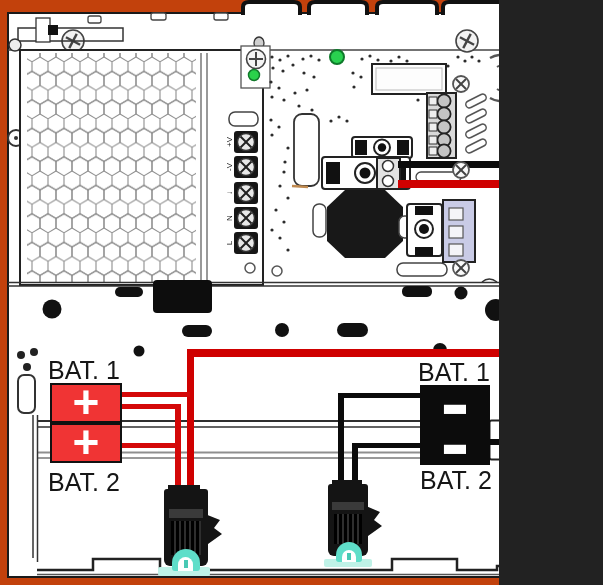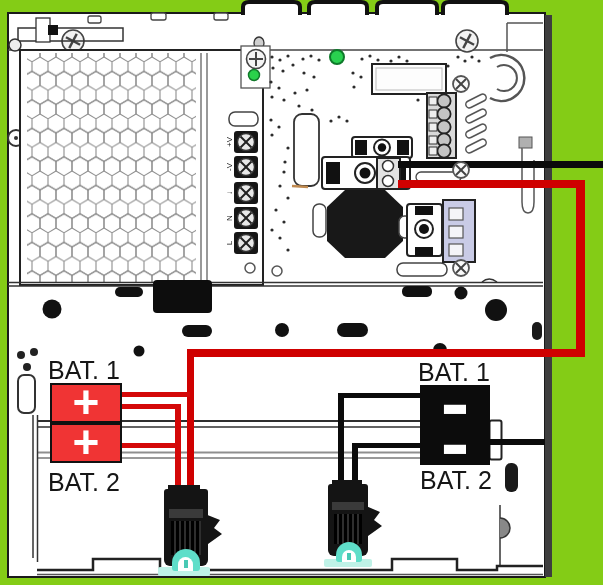--- a/index.html
+++ b/index.html
@@ -1,16 +1,16 @@
 <!DOCTYPE html>
 <html><head>
 <meta charset="utf-8">
 <style>
   html,body{margin:0;padding:0;background:#222;}
-  .stage{position:relative;width:603px;height:585px;background:#84cc16;overflow:hidden;
+  .stage{position:relative;width:499px;height:585px;background:#c2410c;overflow:hidden;
          font-family:"Liberation Sans", sans-serif;}
   .abs{position:absolute;}
   .bat-label{position:absolute;font-size:25px;color:#161616;letter-spacing:0px;white-space:nowrap;}
   .pos-block{position:absolute;left:50px;width:68px;height:36px;background:#f03434;
              border:2.5px solid #111;display:flex;align-items:center;justify-content:center;}
   .pos-block span{color:#fff;font-size:46px;font-weight:bold;line-height:0;transform:translateY(-1px);}
   .neg-block{position:absolute;left:420px;top:385px;width:70px;height:80px;background:#0c0c0c;}
   .neg-sym{position:absolute;left:0;width:70px;height:40px;display:flex;align-items:center;justify-content:center;
            color:#fff;font-size:44px;font-weight:bold;transform:scaleY(1.9);line-height:0;}
   .conn-body{position:absolute;background:#141414;border-radius:3px 3px 6px 6px;}

